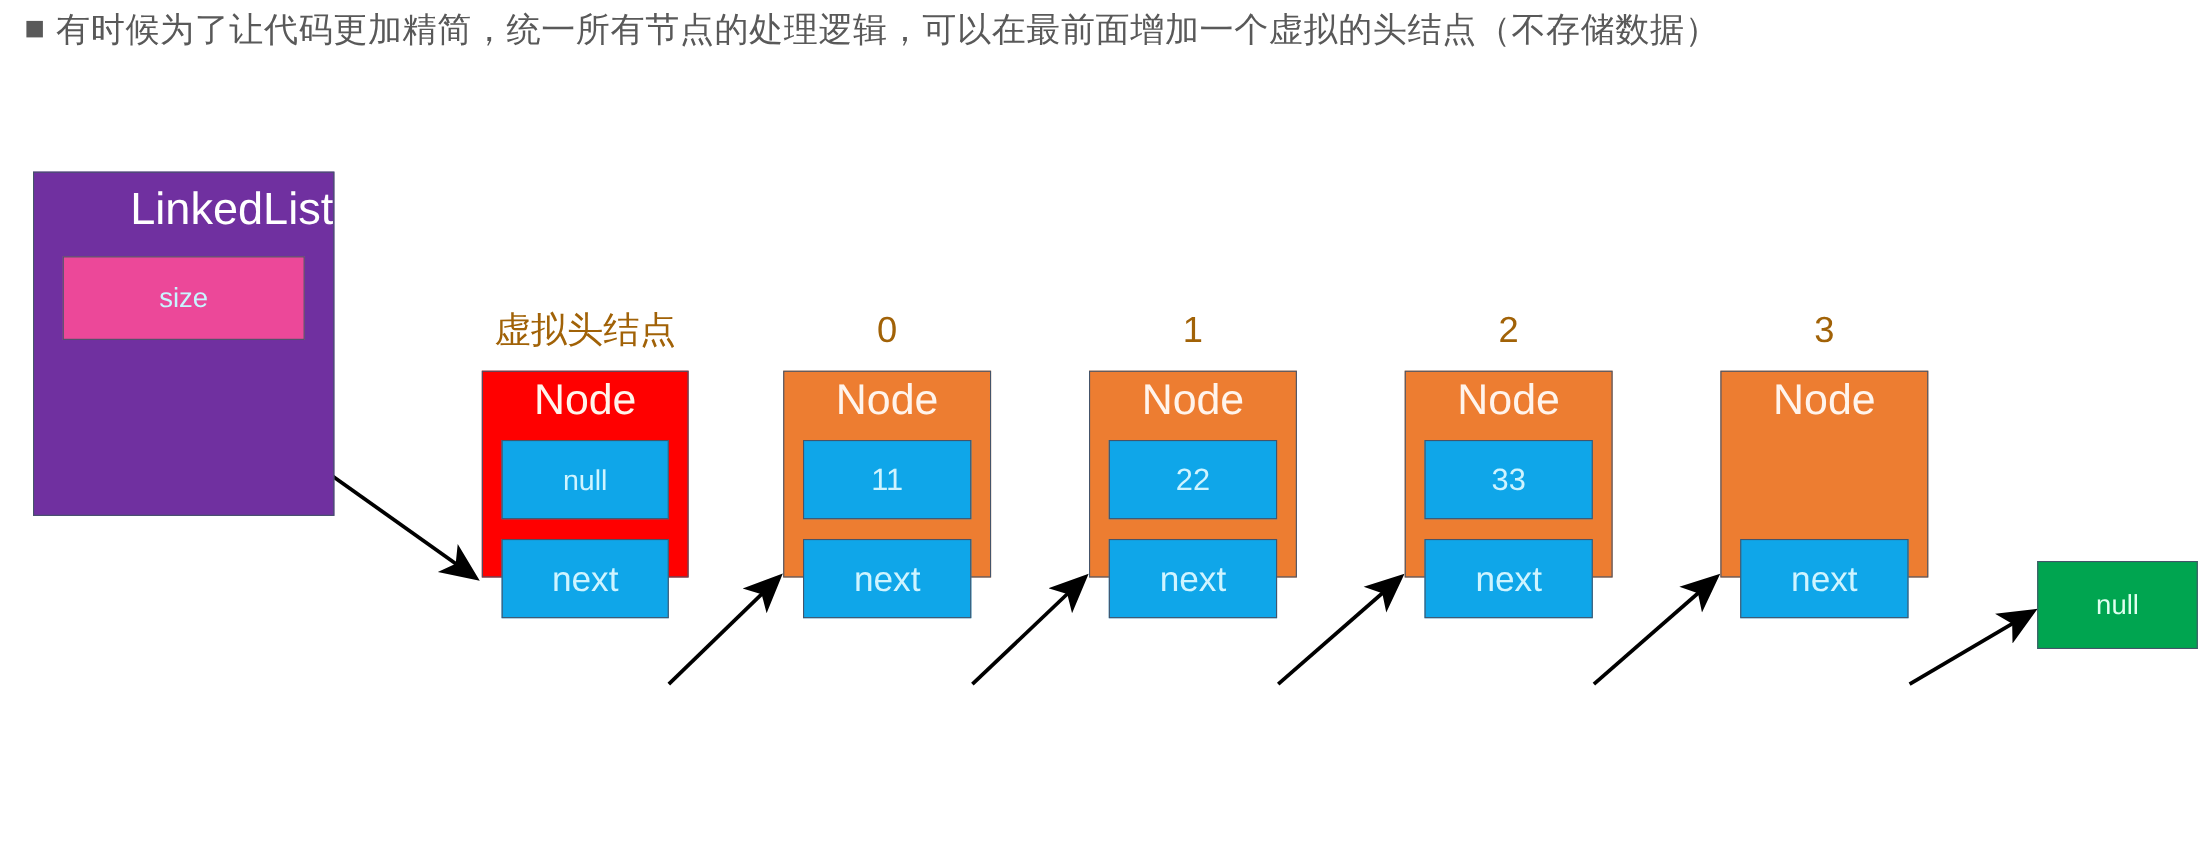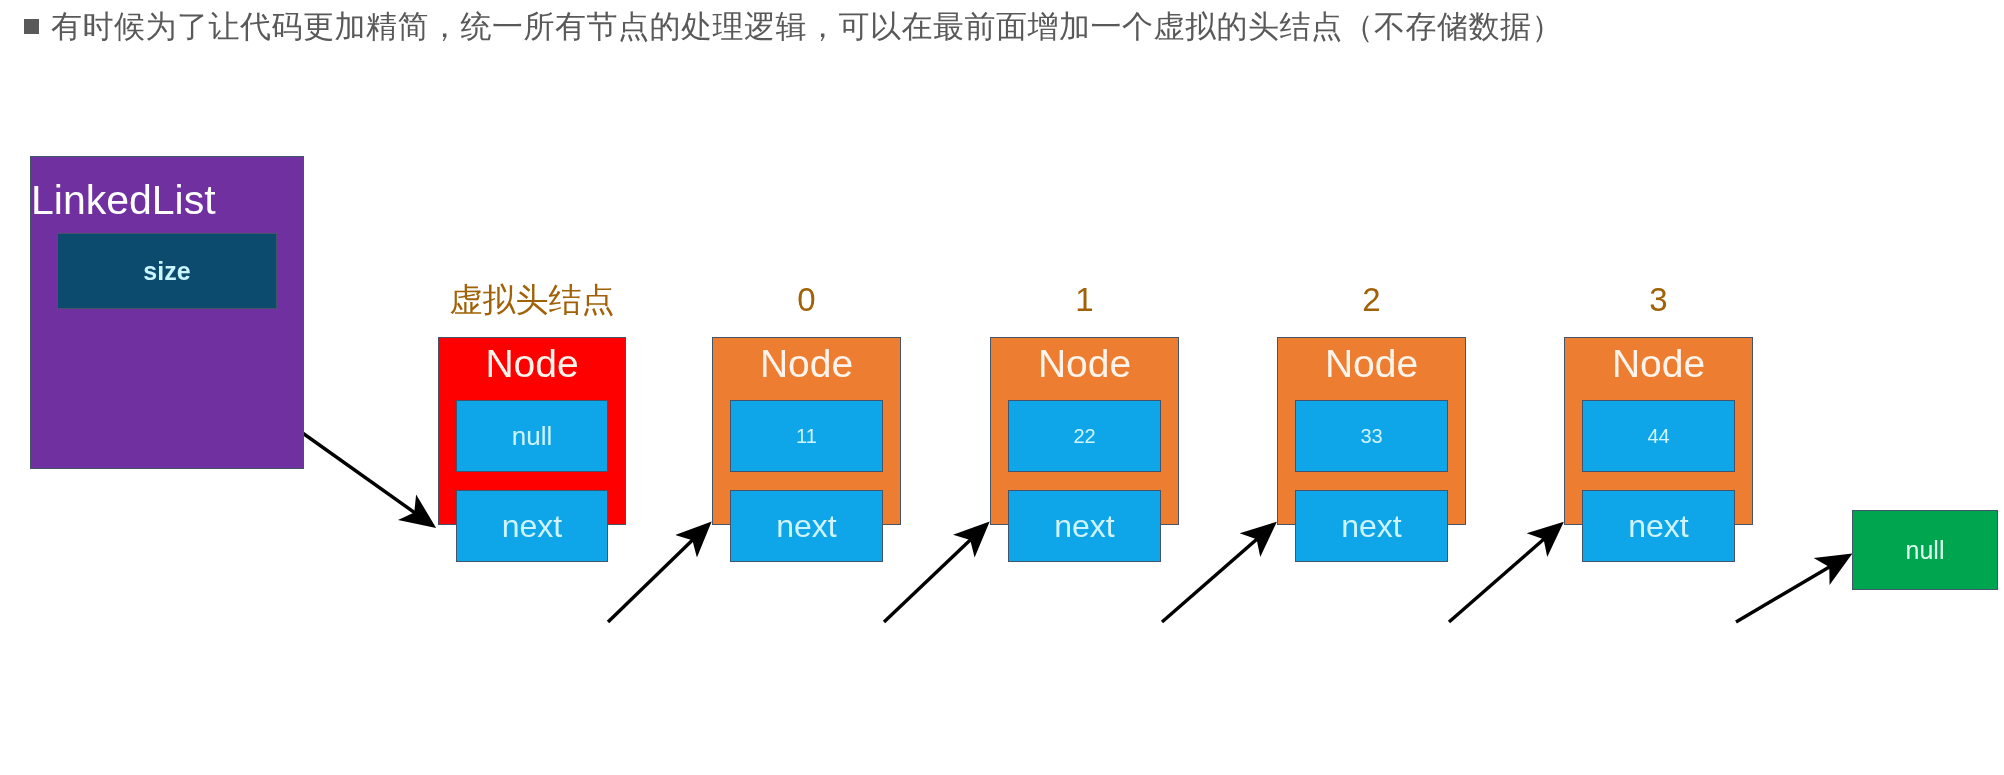--- a/index.html
+++ b/index.html
@@ -56,41 +56,40 @@
     top: 156px;
     width: 274px;
     height: 313px;
     background: #7030A0;
     border: 1px solid #44546A;
     box-sizing: border-box;
   }
   #linkedlist-box .ll-title {
     position: absolute;
     left: 0;
-    top: 20px;
-    width: 100%;
-    text-align: left;
+    top: 10px;
+    width: 100%;
+    text-align: right;
     color: #FFFFFF;
     font-size: 41px;
     line-height: 1.15;
   }
   #linkedlist-box .field {
     position: absolute;
     left: 26px;
     width: 220px;
     height: 76px;
-    background: #0c4a6e;
+    background: #ec4899;
     border: 1px solid #44546A;
     box-sizing: border-box;
     color: #C8F5FF;
     font-size: 25px;
     display: flex;
     align-items: center;
     justify-content: center;
-    font-weight: bold;
   }
   #linkedlist-box .field.f-size { top: 76px; }
   #linkedlist-box .field.f-first { top: 166px; }
 
   
   .node-col {
     position: absolute;
     top: 280px;
   }
   .node-label {
@@ -131,21 +130,21 @@
     right: 17px;
     height: 72px;
     background: #0FA6E9;
     border: 1px solid #44546A;
     box-sizing: border-box;
     color: #CFF4FF;
     display: flex;
     align-items: center;
     justify-content: center;
   }
-  .node-box .cell.value { top: 62px; font-size: 20px; }
+  .node-box .cell.value { top: 62px; font-size: 28px; }
   .node-box .cell.next  { top: 152px; font-size: 32px; }
   .node-box.red .cell.value { font-size: 26px; }
 
   
   #null-box {
     position: absolute;
     left: 1852px;
     top: 510px;
     width: 146px;
     height: 80px;
@@ -225,18 +224,17 @@
     <div class="node-title">Node</div>
     <div class="cell value">33</div>
     <div class="cell next">next</div>
   </div>
 </div>
 
 <div class="node-col" style="left:1564px; width:189px;">
   <div class="node-label">3</div>
   <div class="node-box orange">
     <div class="node-title">Node</div>
-    <div class="cell value">44</div>
     <div class="cell next">next</div>
   </div>
 </div>
 
 <div id="null-box">null</div>
 
 </body></html>

